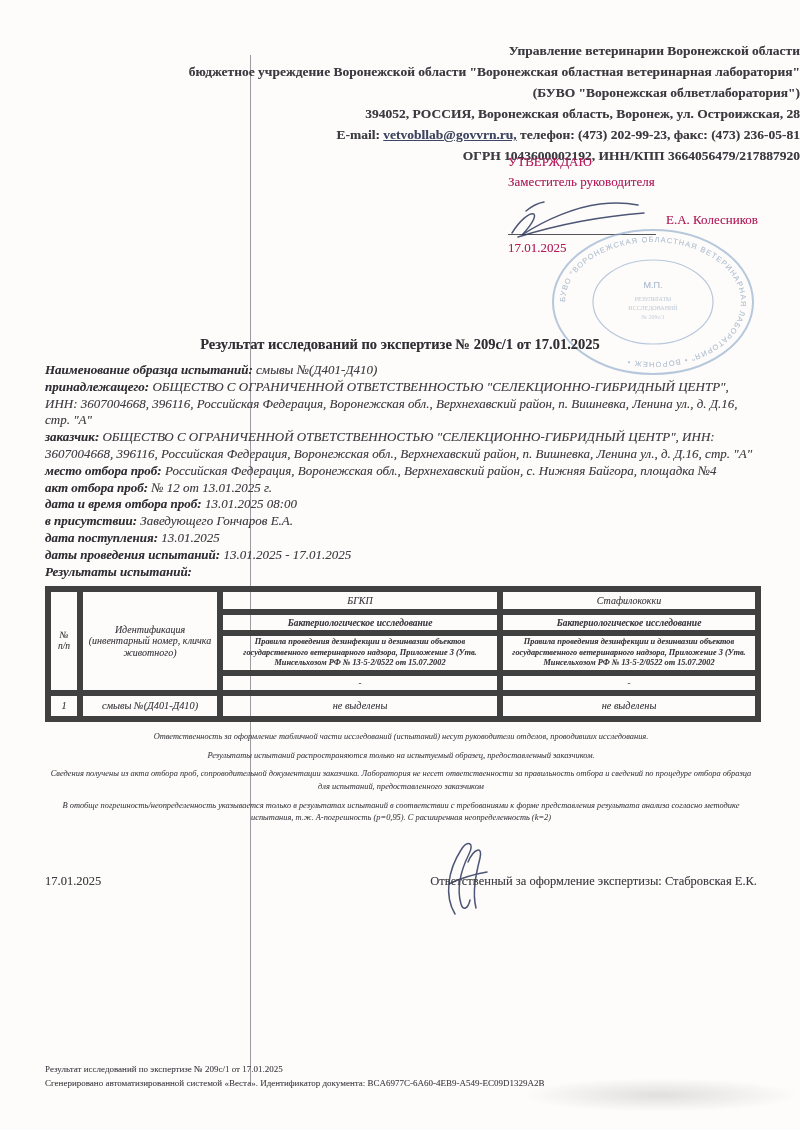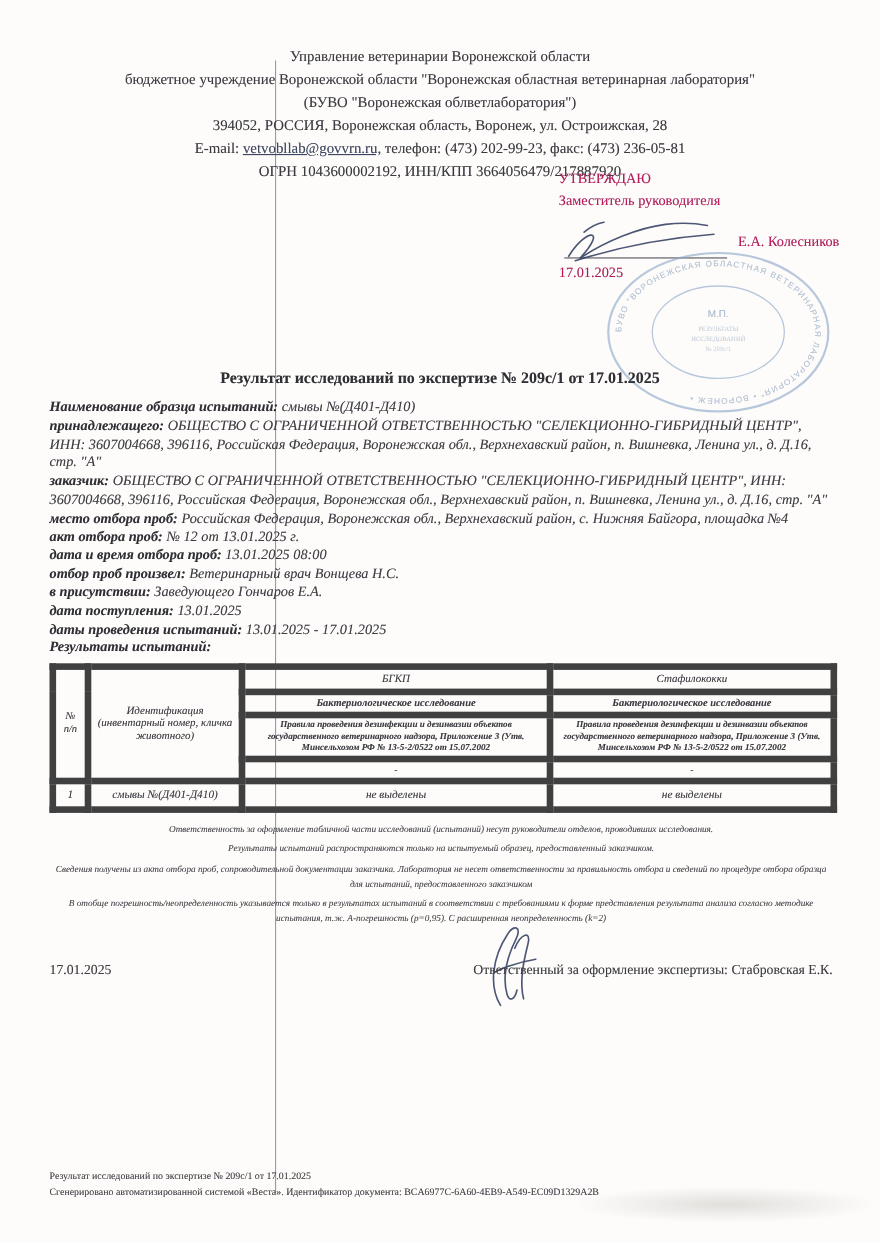--- a/index.html
+++ b/index.html
@@ -4,27 +4,27 @@
 <style>
   html,body{margin:0;padding:0;background:#e9e8e4;}
   .page{
     position:relative;width:800px;height:1130px;margin:0 auto;
     background:#fdfcfa;overflow:hidden;
     font-family:"Liberation Serif","DejaVu Serif",serif;
     color:#3e3e44;
     text-shadow:0 0 .5px rgba(70,70,75,.4);
   }
   
-  .doc-header{position:absolute;top:40px;left:0;right:0;text-align:center;
-    font-size:13.5px;line-height:21px;color:#3a3a40;}
+  .doc-header{position:absolute;top:40px;left:0;right:0;text-align:right;
+    font-size:13.5px;line-height:21px;color:#3a3a40;font-weight:bold;}
   .email-link{color:#3d4663;text-decoration:underline;}
   
   .approval{position:absolute;left:508px;top:152px;width:260px;
     font-size:13px;line-height:20px;color:#be185d;}
-  .sig-row{display:flex;align-items:flex-end;margin-top:4px;justify-content:center;}
+  .sig-row{display:flex;align-items:flex-end;margin-top:4px;}
   .sig-line{position:relative;width:148px;height:38px;border-bottom:1px solid #54545a;}
   .sig-line svg{position:absolute;left:-4px;bottom:-7px;overflow:visible;}
   .approver-name{margin-left:10px;padding-bottom:5px;white-space:nowrap;}
   .approve-date{margin-top:3px;}
   
   .stamp{position:absolute;left:546px;top:226px;opacity:.62;pointer-events:none;}
   
   .doc-title{position:absolute;top:336px;left:0;right:0;text-align:center;
     font-weight:bold;font-size:14.5px;color:#2f2f35;}
   
@@ -114,21 +114,20 @@
 
   <div class="doc-title">Результат исследований по экспертизе № 209с/1 от 17.01.2025</div>
 
   <div class="doc-body">
     <div class="field"><b>Наименование образца испытаний:</b> <span>смывы №(Д401-Д410)</span></div>
     <div class="field"><b>принадлежащего:</b> <span>ОБЩЕСТВО С ОГРАНИЧЕННОЙ ОТВЕТСТВЕННОСТЬЮ "СЕЛЕКЦИОННО-ГИБРИДНЫЙ ЦЕНТР", ИНН: 3607004668, 396116, Российская Федерация, Воронежская обл., Верхнехавский район, п. Вишневка, Ленина ул., д. Д.16, стр. "А"</span></div>
     <div class="field"><b>заказчик:</b> <span>ОБЩЕСТВО С ОГРАНИЧЕННОЙ ОТВЕТСТВЕННОСТЬЮ "СЕЛЕКЦИОННО-ГИБРИДНЫЙ ЦЕНТР", ИНН: 3607004668, 396116, Российская Федерация, Воронежская обл., Верхнехавский район, п. Вишневка, Ленина ул., д. Д.16, стр. "А"</span></div>
     <div class="field"><b>место отбора проб:</b> <span>Российская Федерация, Воронежская обл., Верхнехавский район, с. Нижняя Байгора, площадка №4</span></div>
     <div class="field"><b>акт отбора проб:</b> <span>№ 12 от 13.01.2025 г.</span></div>
     <div class="field"><b>дата и время отбора проб:</b> <span>13.01.2025 08:00</span></div>
-    <div class="field"><b>отбор проб произвел:</b> <span>Ветеринарный врач Вонщева Н.С.</span></div>
     <div class="field"><b>в присутствии:</b> <span>Заведующего Гончаров Е.А.</span></div>
     <div class="field"><b>дата поступления:</b> <span>13.01.2025</span></div>
     <div class="field"><b>даты проведения испытаний:</b> <span>13.01.2025 - 17.01.2025</span></div>
     <div class="results-heading">Результаты испытаний:</div>
 
     <table class="results">
       <colgroup>
           <col style="width:32px">
           <col style="width:140px">
           <col style="width:280px">

